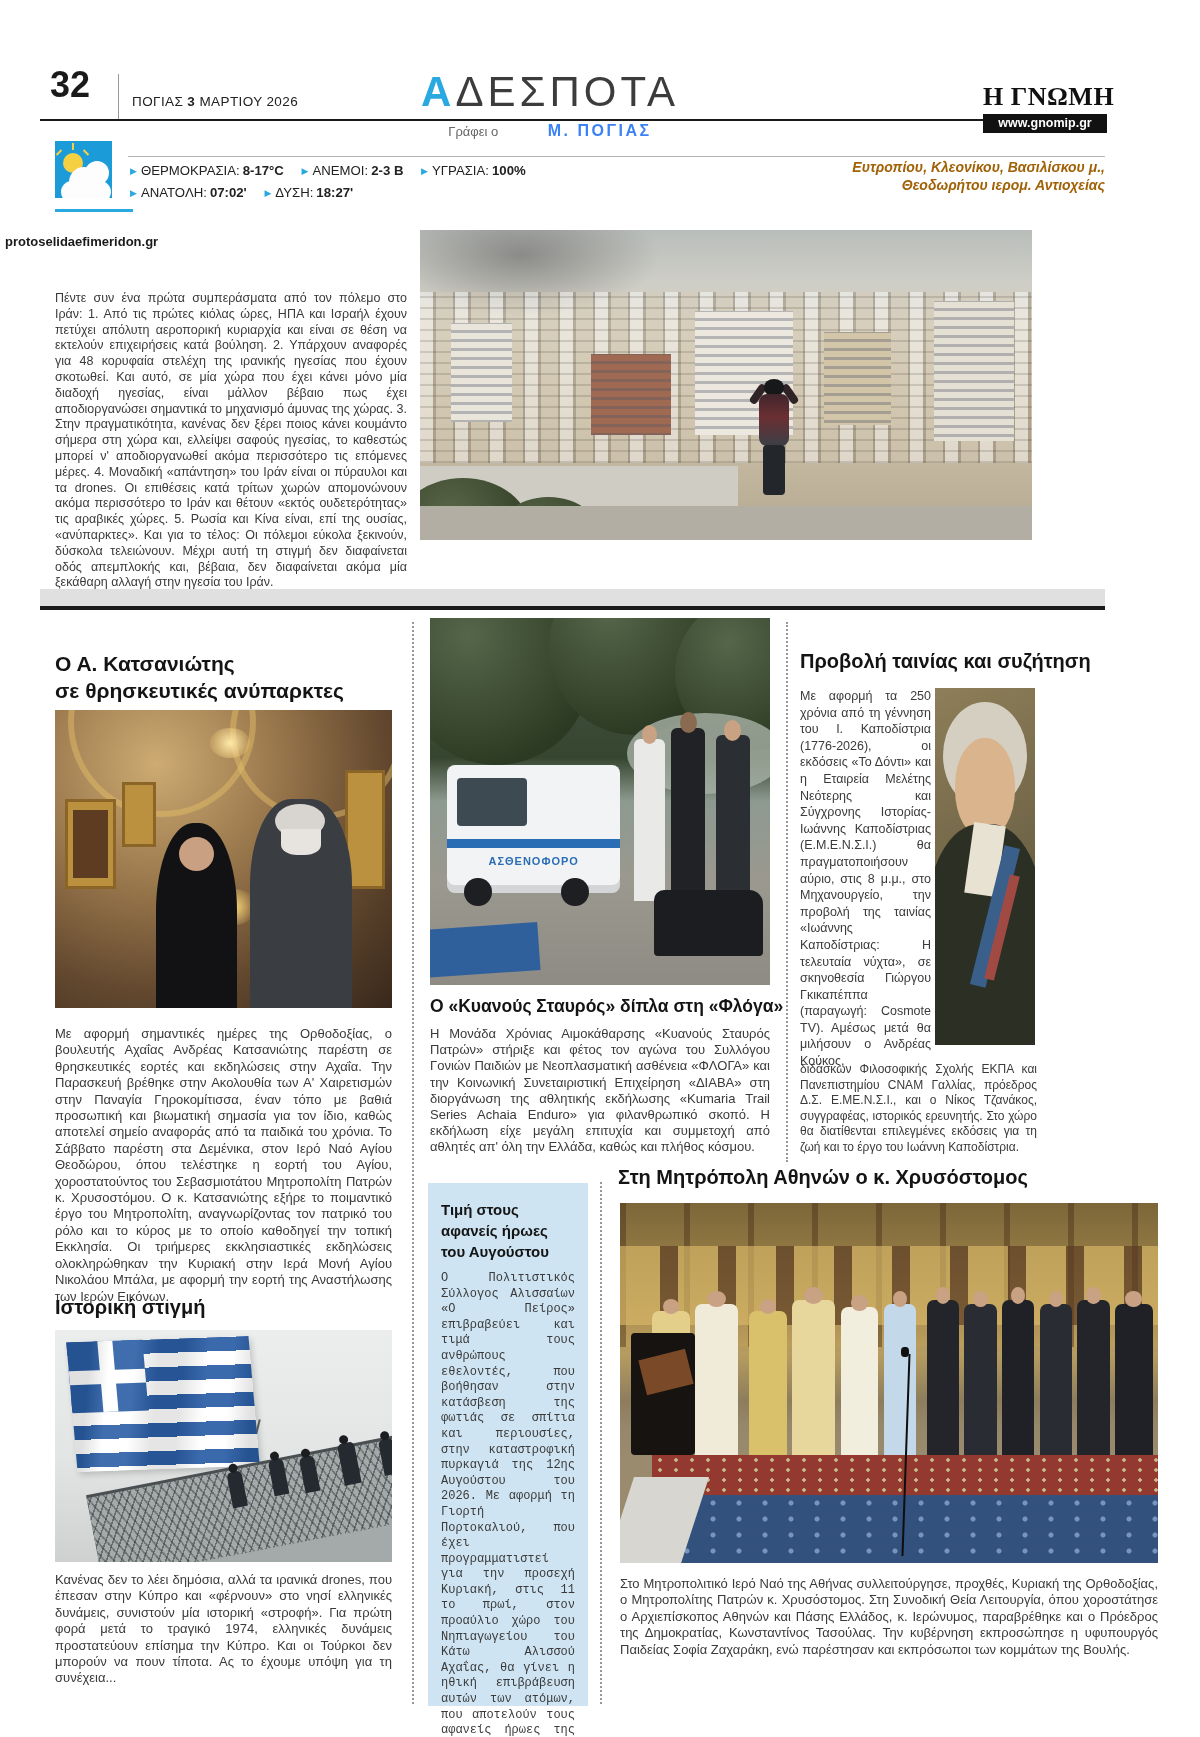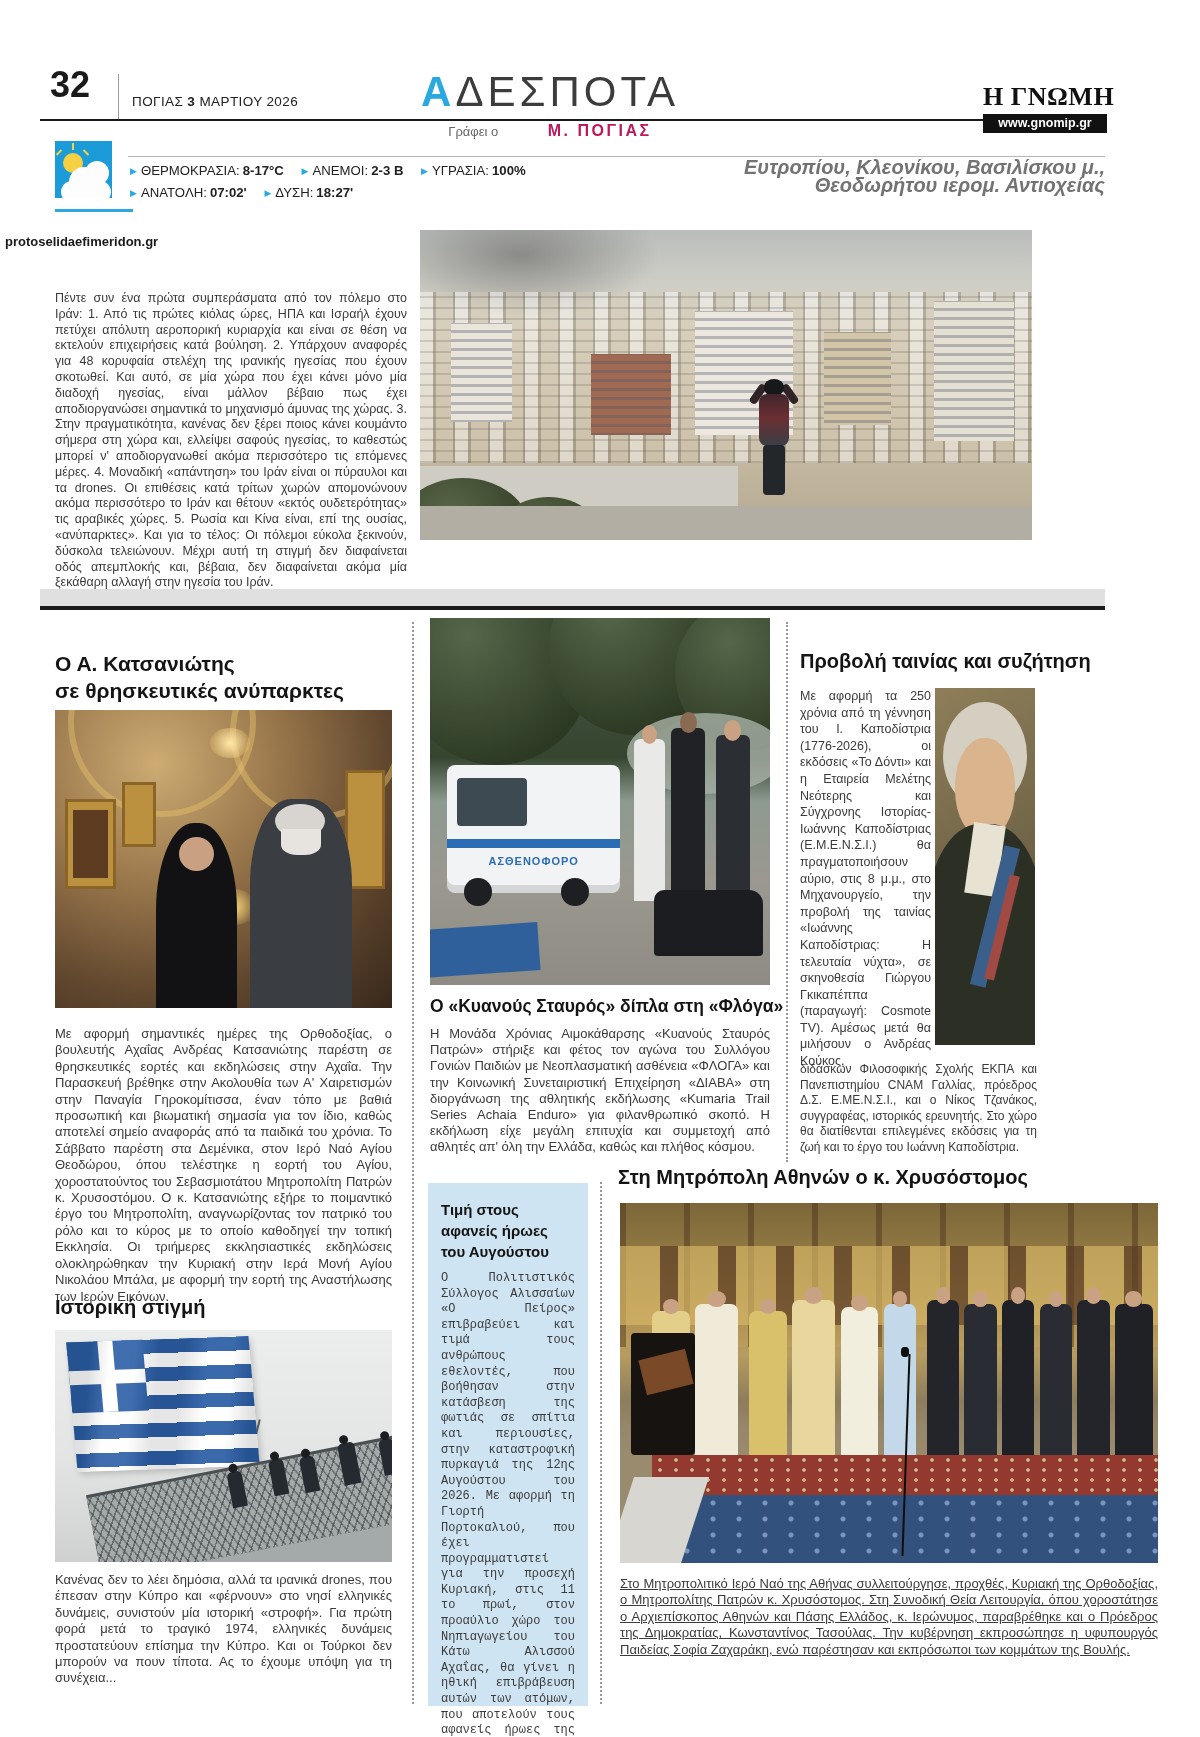--- a/index.html
+++ b/index.html
@@ -10,42 +10,42 @@
   
   #pageno{left:50px;top:64px;font-size:36px;font-weight:bold;color:#1a1a1a;}
   #pageno-line{left:118px;top:74px;width:1px;height:46px;background:#9a9a9a;}
   #date{left:132px;top:94px;font-size:13.5px;color:#222;letter-spacing:.4px;}
   #rule1{left:40px;top:119px;width:945px;height:2px;background:#1a1a1a;}
   #masthead{left:390px;top:68px;width:320px;text-align:center;font-size:42px;letter-spacing:4px;
             font-weight:300;color:#3c3c3c;}
   #masthead .mh-a{font-weight:800;color:#2aa9e0;}
   #byline{left:390px;top:122px;width:320px;text-align:center;}
   #byline .pre{font-size:13px;color:#666;}
-  #byline .auth{font-size:16px;font-weight:bold;color:#be185d;letter-spacing:2.5px;margin-left:45px;}
+  #byline .auth{font-size:16px;font-weight:bold;color:#3b82f6;letter-spacing:2.5px;margin-left:45px;}
   #brand{left:983px;top:82px;width:124px;text-align:center;}
   #brand .bname{font-family:"Liberation Serif","DejaVu Serif",serif;font-weight:900;font-size:26px;
                 color:#111;letter-spacing:.5px;white-space:nowrap;}
   #brand .bsite{margin-top:2px;background:#111;color:#fff;font-size:12.5px;font-weight:bold;
                 padding:2px 0 3px 0;}
   #rule2{left:128px;top:156px;width:977px;height:1px;background:#b5b5b5;}
   
   #wicon{left:55px;top:141px;width:57px;height:57px;background:#1b9cd9;overflow:hidden;}
   #wicon .sun{position:absolute;left:8px;top:12px;width:20px;height:20px;border-radius:50%;background:#f5d043;}
   #wicon .ray{position:absolute;background:#f5d043;width:2px;height:7px;}
   #wicon .c1{position:absolute;left:14px;top:26px;width:30px;height:30px;border-radius:50%;background:#fdfdfd;}
   #wicon .c2{position:absolute;left:30px;top:20px;width:24px;height:24px;border-radius:50%;background:#fdfdfd;}
   #wicon .c3{position:absolute;left:6px;top:40px;width:50px;height:22px;border-radius:12px;background:#fdfdfd;}
   #bluestub{left:55px;top:209px;width:78px;height:3px;background:#2aa9e0;}
   .wrow{left:130px;font-size:13.2px;color:#222;white-space:nowrap;}
   #wrow1{top:163px;} #wrow2{top:185px;}
   .wrow .wb{color:#2aa9e0;font-size:9px;vertical-align:1px;margin-right:4px;}
   .wrow .wl{margin-right:3px;}
   .wrow b{margin-right:14px;}
   #saints{left:700px;top:158px;width:405px;text-align:right;font-style:italic;font-weight:bold;
-          font-size:20px;line-height:18px;color:#737373;}
+          font-size:14px;line-height:18px;color:#a16207;}
   #watermark{left:5px;top:234px;font-size:13px;font-weight:bold;color:#1a1a1a;}
   
   #lead-title{left:55px;top:253px;width:380px;font-size:22.5px;font-weight:bold;color:#2b7fc0;}
   #lead-body{left:55px;top:291px;width:352px;font-size:12.5px;line-height:15.8px;}
   #lead-photo{left:420px;top:230px;width:612px;height:310px;}
   
   #divbar{left:40px;top:589px;width:1065px;height:17px;background:#e0e0e0;}
   #divline{left:40px;top:606px;width:1065px;height:4px;background:#1b1b1b;}
   .vdot{width:0;border-left:2px dotted #979797;}
   #dot1{left:412px;top:622px;height:1082px;}
@@ -67,21 +67,21 @@
   #timi-box .ttl{font-size:15px;line-height:21px;font-weight:bold;color:#141414;}
   #timi-box .bdy{margin-top:9px;font-size:12px;line-height:15.6px;text-align:justify;color:#3a3a3a;font-family:Liberation Mono, monospace;}
   
   #prov-title{left:800px;top:650px;width:240px;font-size:20px;font-weight:bold;color:#141414;white-space:nowrap;}
   #prov-narrow{left:800px;top:688px;width:131px;font-size:12.5px;line-height:16.6px;}
   #kapo-photo{left:935px;top:688px;width:100px;height:357px;}
   #prov-wide{left:800px;top:1062px;width:237px;font-size:12px;line-height:15.6px;}
   
   #mitro-title{left:618px;top:1166px;width:540px;font-size:20px;font-weight:bold;color:#141414;white-space:nowrap;}
   #mitro-photo{left:620px;top:1203px;width:538px;height:360px;}
-  #mitro-body{left:620px;top:1576px;width:538px;font-size:13px;line-height:16.4px;text-decoration:underline;}
+  #mitro-body{left:620px;top:1576px;width:538px;font-size:13px;line-height:16.4px;}
   
   .photo{overflow:hidden;background:#ccc;}
   .ph{position:absolute;}
   
   #lead-photo{background:linear-gradient(180deg,#b9bdba 0%,#cdcdc6 16%,#d8d1c0 30%,#cec3ac 55%,#c2b59e 78%,#b5a890 100%);}
   .smoke{left:-6%;top:-12%;width:45%;height:40%;border-radius:50%;background:radial-gradient(closest-side,rgba(120,120,118,.75),rgba(120,120,118,0));}
   .citytex{left:0;top:20%;width:100%;height:55%;
     background:
      repeating-linear-gradient(0deg,rgba(70,65,55,.18) 0 2px,rgba(0,0,0,0) 2px 11px),
      repeating-linear-gradient(90deg,rgba(255,255,255,.45) 0 13px,rgba(125,115,98,.38) 13px 16px,rgba(214,204,184,.42) 16px 33px,rgba(95,88,76,.30) 33px 35px);}

